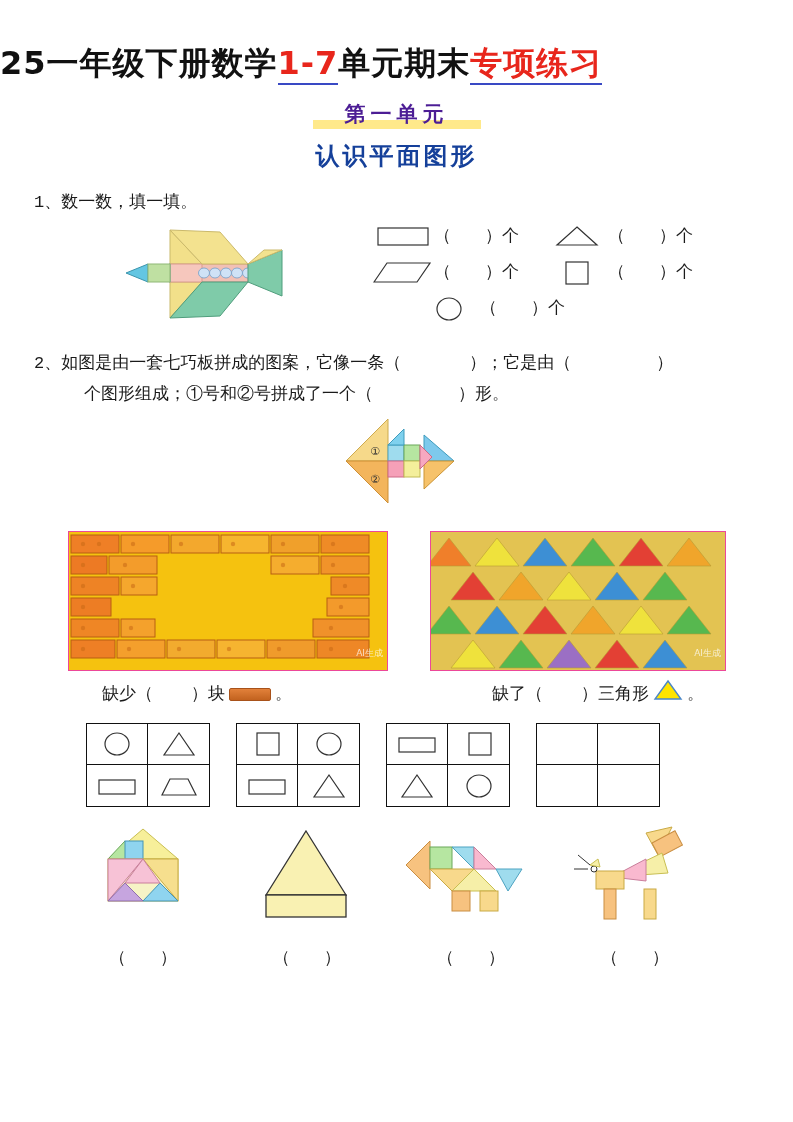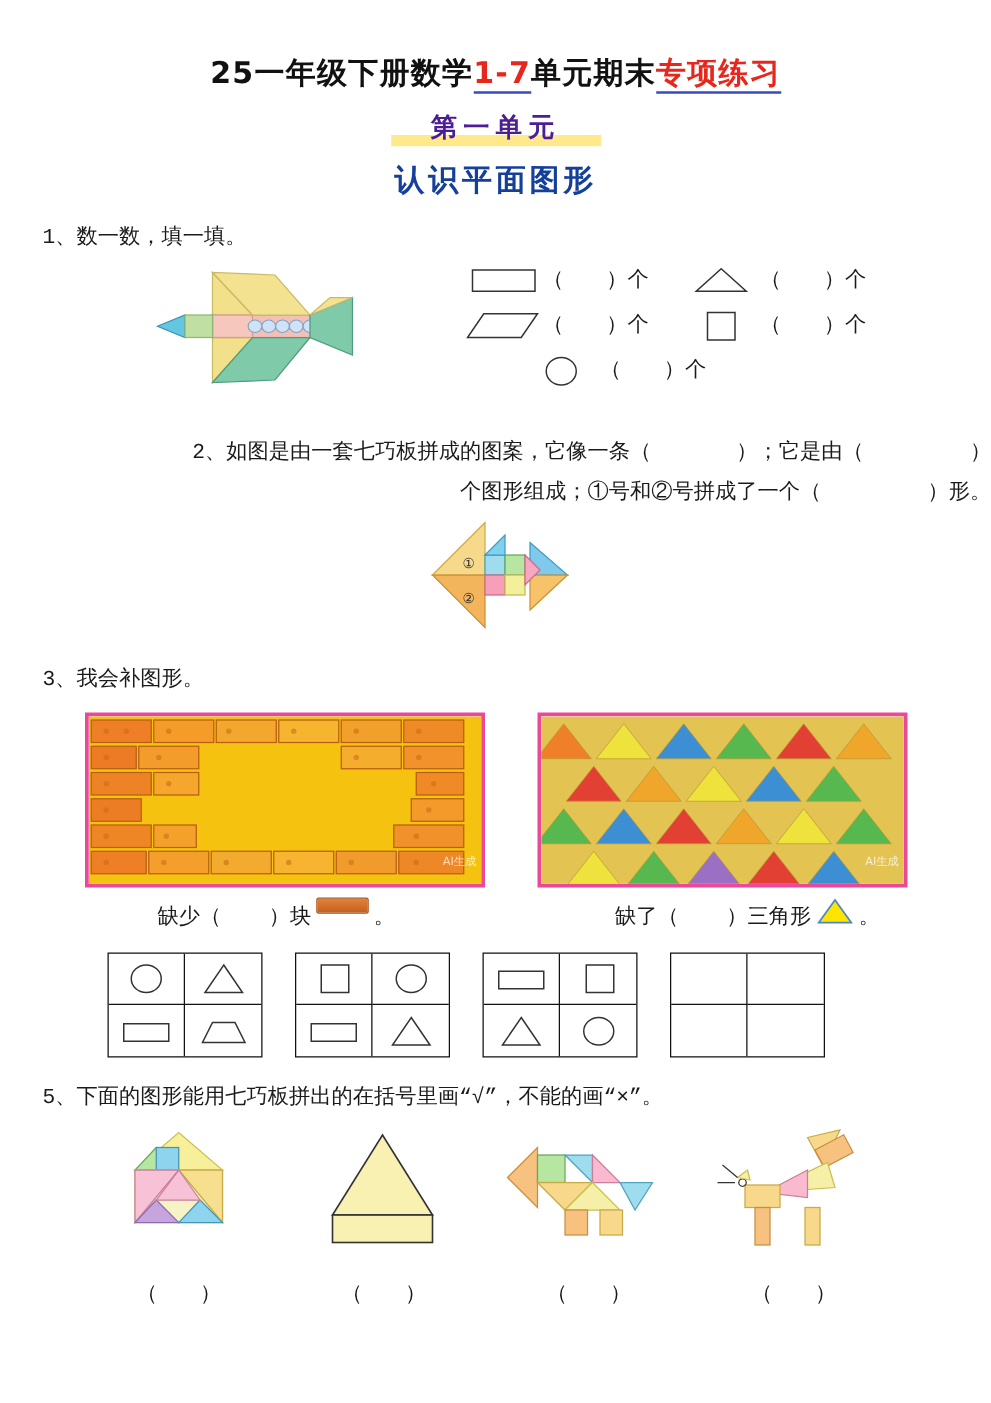--- a/index.html
+++ b/index.html
@@ -16,24 +16,24 @@
   .page {
     position: relative;
     width: 793px;
     height: 1122px;
     padding: 0;
   }
 
   
   .title-row {
     margin: 42px 0 0 0;
-    text-align: center;
+    text-align: left;
     font-family: "DejaVu Sans", sans-serif;
     font-weight: bold;
-    font-size: 24px;
+    font-size: 32px;
     letter-spacing: 1px;
     white-space: nowrap;
   }
   .title-black { color: #111111; }
   .title-red {
     color: #e8261c;
     border-bottom: 2px solid #3949c4;
     padding-bottom: 1px;
   }
   .unit-badge {
@@ -106,56 +106,56 @@
   .sg-ico {
     width: 62px;
     display: flex;
     justify-content: center;
     align-items: center;
   }
   .sg-txt { font-size: 17px; white-space: nowrap; }
   .sg-row.center { justify-content: flex-start; padding-left: 46px; }
 
   
-  .q2 { margin-top: 22px; text-align: right; }
+  .q2 { margin-top: 11px; }
   .tangram-fish {
     margin: 6px auto 0 auto;
     width: 130px;
     height: 92px;
   }
 
   
   .q3 { margin-top: 24px; }
   .photos {
     position: relative;
     margin-top: 10px;
     height: 144px;
   }
   .photo {
     position: absolute;
     top: 0;
-    border: 3px solid #ec4899;
+    border: 1px solid #ec4899;
     overflow: hidden;
   }
   .photo.left { left: 68px; width: 320px; height: 140px; }
   .photo.right { left: 430px; width: 296px; height: 140px; }
   .wm {
     position: absolute;
     right: 4px; bottom: 2px;
     font-size: 9px;
     color: rgba(255,255,255,.72);
     font-family: "DejaVu Sans", sans-serif;
   }
   .photo-caps {
     position: relative;
     height: 30px;
     margin-top: 4px;
     font-size: 17px;
   }
-  .cap-left { position: absolute; left: 126px; top: 0; display: flex; align-items: flex-start; gap: 4px;}
+  .cap-left { position: absolute; left: 102px; top: 0; display: flex; align-items: center; gap: 4px;}
   .cap-right { position: absolute; left: 492px; top: 0; display: flex; align-items: flex-start; gap: 4px;}
   .brick-mini {
     width: 42px; height: 13px;
     background: linear-gradient(#e2813a,#c2621f);
     border: 1px solid #a8521a;
     border-radius: 2px;
     display: inline-block;
   }
 
   
@@ -342,23 +342,20 @@
         <polygon points="92,20 122,46 92,46" fill="#7ec9ec" stroke="#3f9cbd" stroke-width="1"></polygon>
         <polygon points="92,46 122,46 92,74" fill="#f6c26a" stroke="#cb9434" stroke-width="1"></polygon>
         <polygon points="88,30 100,42 88,54" fill="#f7a8c0" stroke="#cc6a87" stroke-width="1"></polygon>
         <text x="38" y="40" font-size="11" fill="#333" font-family="DejaVu Sans">①</text>
         <text x="38" y="68" font-size="11" fill="#333" font-family="DejaVu Sans">②</text>
       </svg>
     </div>
   </div>
 
   <div class="q q3">
-    <div class="ql">
-      <span>3、</span><span>我会补图形。</span>
-    </div>
 
     <div class="photos">
 
       <div class="photo left">
         <svg viewBox="0 0 320 140" width="320" height="140" preserveAspectRatio="none">
           <rect x="0" y="0" width="320" height="140" fill="#f5c20f"></rect>
           <g stroke="#b85f12" stroke-width="1">
 
             <rect x="2" y="3" width="48" height="18" fill="#ef7f26"></rect>
             <rect x="52" y="3" width="48" height="18" fill="#f59b2a"></rect>
@@ -555,23 +552,20 @@
       <div class="fig-box">
         <div class="fig-cell"></div>
         <div class="fig-cell"></div>
         <div class="fig-cell"></div>
         <div class="fig-cell"></div>
       </div>
     </div>
   </div>
 
   <div class="q q5">
-    <div class="ql">
-      <span>5、</span><span>下面的图形能用七巧板拼出的在括号里画“√”，不能的画“×”。</span>
-    </div>
 
     <div class="q5-figs">
 
       <div class="q5-item" style="left:68px">
         <svg viewBox="0 0 150 104" width="150" height="104">
           <polygon points="40,34 75,4 110,34" fill="#f7ef9a" stroke="#c9bf52" stroke-width="1"></polygon>
           <polygon points="40,34 75,34 57,16" fill="#b6e6a1" stroke="#6aa85a" stroke-width="1"></polygon>
           <rect x="57" y="16" width="18" height="18" fill="#8fd4ef" stroke="#4595b5" stroke-width="1"></rect>
           <rect x="40" y="34" width="70" height="42" fill="#f6f3c6" stroke="#c9bf52" stroke-width="1"></rect>
           <polygon points="40,34 75,34 40,76" fill="#f7c2d6" stroke="#c97f9c" stroke-width="1"></polygon>

